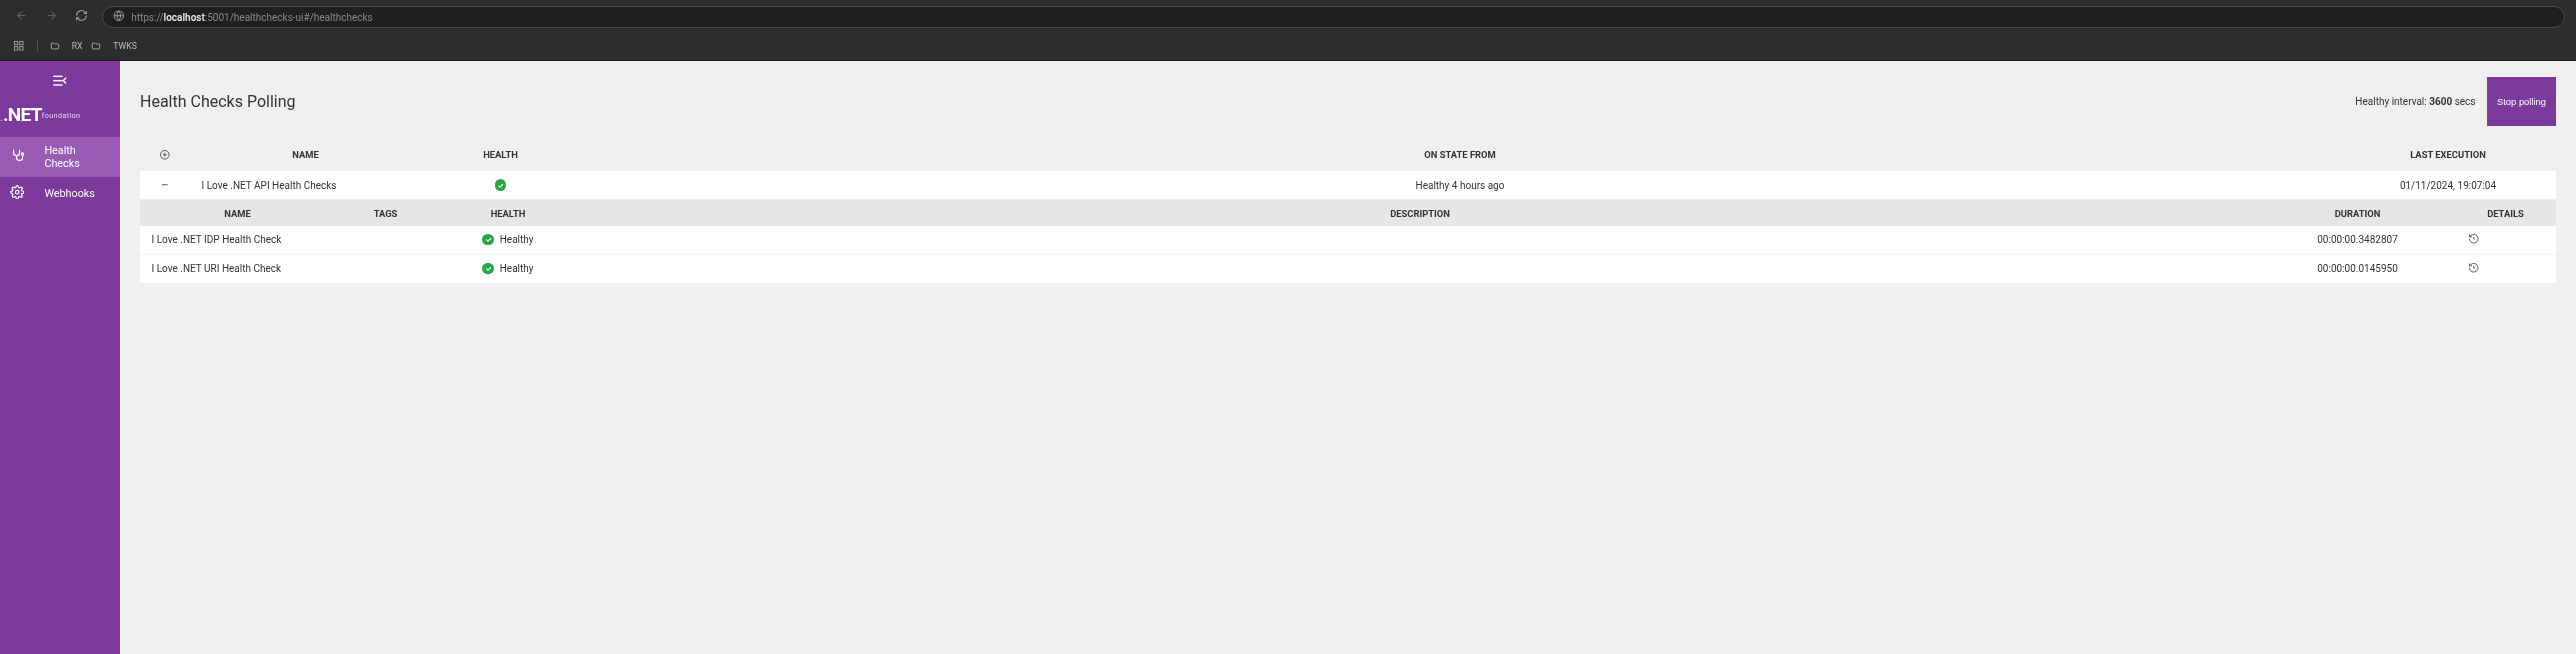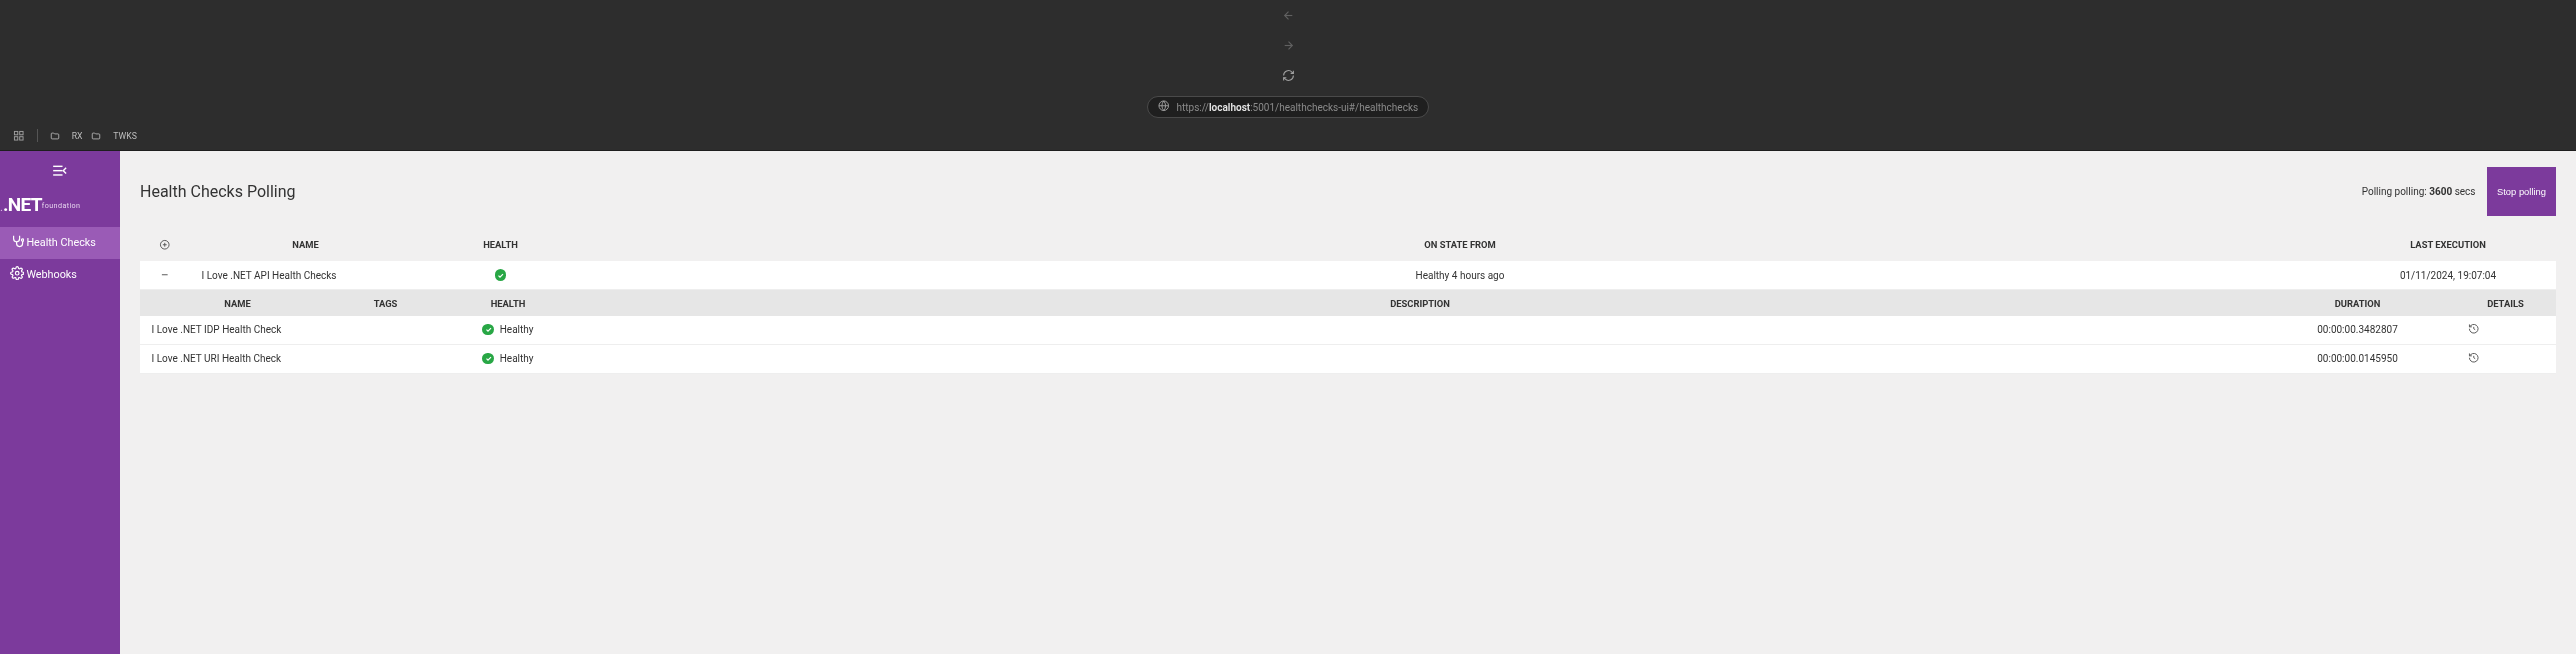--- a/index.html
+++ b/index.html
@@ -2,23 +2,22 @@
 <html style="font-size:11.5px"><head>
 <meta charset="utf-8">
 <style>
   * { box-sizing: border-box; margin: 0; padding: 0; }
   html, body { width: 100%; height: 100%; font-family: -apple-system, BlinkMacSystemFont, "Segoe UI", Roboto, Arial, sans-serif; }
   body { background: #2d2d2d; overflow: hidden; }
 
   
   .browser-chrome { background: #2d2d2d; }
   .toolbar {
-    display: flex; align-items: center; padding: 5.8px 11.5px; gap: 10px;
+    display: flex; padding: 5.8px 11.5px; gap: 10px;
     background: #2d2d2d;
-    flex-direction: column;
   }
   .nav-btn {
     width: 20px; height: 20px; display: flex; align-items: center; justify-content: center;
     color: #a0a0a0; cursor: pointer;
   }
   .nav-btn.disabled { opacity: 0.45; }
   .url-bar {
     flex: 1; display: flex; align-items: center;
     background: #1f1f1f; border: 0.7px solid #4a4a4a; border-radius: 13px;
     padding: 3.6px 10px; color: #bdbdbd; font-size: 10px;
@@ -49,21 +48,21 @@
     height: 38px; display: flex; align-items: center; justify-content: center;
     color: #fff; cursor: pointer;
   }
   .brand {
     display: flex; flex-direction: row; align-items: center; padding: 5.8px 0 13px 0;
   }
   .brand-dot { color: #fff; font-size: 19px; font-weight: 700; letter-spacing: -0.7px; line-height: 1; }
   .brand-sub { color: #e6d4ee; font-size: 7.2px; letter-spacing: 0.4px; margin-top: 1.4px; }
 
   .nav-item {
-    display: flex; align-items: center; gap: 2px;
+    display: flex; align-items: center; gap: 20px;
     padding: 7.2px 10px; font-size: 10.8px; cursor: pointer;
   }
   .nav-item.active { background: #9a5bb6; }
 
   
   .main { flex: 1; background: #f1f0f0; padding: 16px 20px; overflow: auto; }
   .header-row {
     display: flex; align-items: center; justify-content: space-between; margin-bottom: 13px;
   }
   .page-title { font-size: 16px; font-weight: 400; color: #333; }
@@ -225,21 +224,21 @@
         </span>
         <span>Webhooks</span>
       </div>
     </div>
 
     <div class="main">
       <div class="header-row">
         <h1 class="page-title">Health Checks Polling</h1>
         <div class="polling">
           <span>
-            <span>Polling polling: </span><strong>3600</strong><span> secs</span>
+            <span>Healthy interval: </span><strong>3600</strong><span> secs</span>
           </span>
           <button class="stop-btn">Stop polling</button>
         </div>
       </div>
 
       <table class="outer-table">
         <thead>
           <tr>
             <th class="expander-col">
               <span class="plus-circle">

